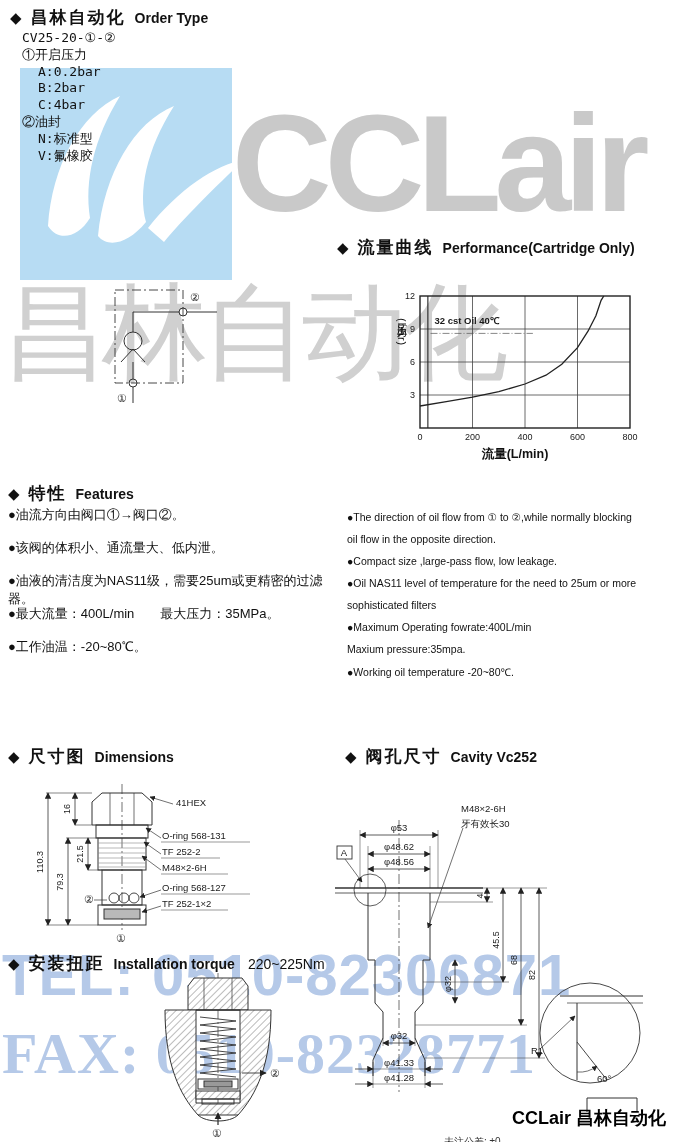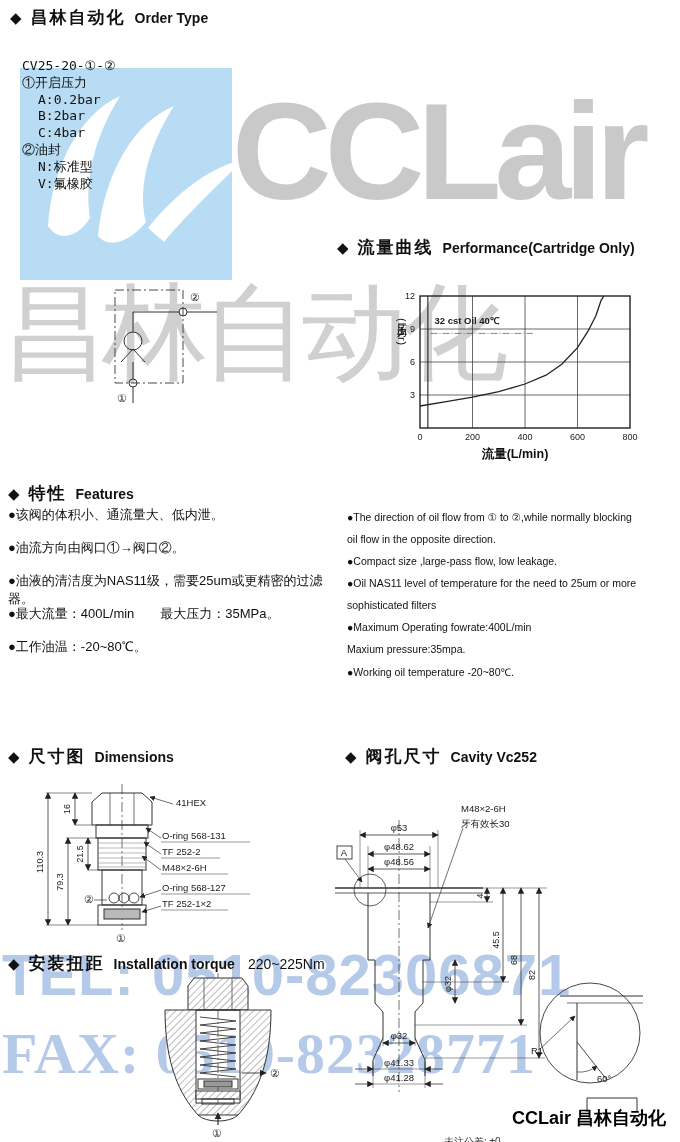--- a/index.html
+++ b/index.html
@@ -2,36 +2,36 @@
 <html><head>
 <meta charset="utf-8">
 <style>
   html,body{margin:0;padding:0;background:#e8e8e8;}
   .page{position:relative;width:680px;height:1142px;background:#ffffff;overflow:hidden;
         font-family:"Liberation Sans",sans-serif;color:#111;}
   .abs{position:absolute;}
 
   
   .wm-logo{position:absolute;left:20px;top:66px;width:252px;height:244px;z-index:1;}
-  .wm-cclair{position:absolute;left:232px;top:72px;z-index:1;font-family:"Liberation Sans",sans-serif;
+  .wm-cclair{position:absolute;left:232px;top:84px;z-index:1;font-family:"Liberation Sans",sans-serif;
              font-weight:bold;font-size:138px;letter-spacing:-7px;color:#c9c9c9;white-space:nowrap;}
   .wm-cn{position:absolute;left:2px;top:262px;z-index:1;font-weight:normal;font-size:106px;
          letter-spacing:-6px;color:#d0d0d0;white-space:nowrap;}
   .wm-tel{position:absolute;left:2px;top:941px;z-index:1;font-family:Liberation Sans, sans-serif;
           font-weight:bold;font-size:58px;letter-spacing:1px;color:#b5c9e8;white-space:nowrap;}
   .wm-fax{position:absolute;left:2px;top:1020px;z-index:1;font-family:"Liberation Serif",serif;
           font-weight:bold;font-size:58px;letter-spacing:1px;color:#b5c9e8;white-space:nowrap;}
   .sec-head{position:absolute;display:flex;align-items:baseline;gap:9px;white-space:nowrap;z-index:2;}
   .diamond{font-size:15px;line-height:1;}
   .h-cn{font-size:17px;font-weight:bold;letter-spacing:2px;}
   .h-en{font-size:14px;font-weight:bold;}
   .h-val{font-size:14px;font-weight:normal;margin-left:4px;}
 
   .order-lines{position:absolute;left:22px;top:30px;z-index:2;
-               font-family:"DejaVu Sans Mono",monospace;font-size:13px;line-height:16.8px;margin-top:28px;}
+               font-family:"DejaVu Sans Mono",monospace;font-size:13px;line-height:16.8px;}
   .order-lines .opt{padding-left:16px;}
 
   .feat-cn{position:absolute;left:8px;top:506px;width:336px;z-index:2;font-size:13px;}
   .feat-cn div{height:33px;}
   .feat-en{position:absolute;left:347px;top:511px;width:333px;z-index:2;font-size:10.5px;}
   .feat-en div{height:22px;white-space:nowrap;}
 
   .chart-wrap{position:absolute;left:390px;top:288px;width:270px;height:180px;z-index:2;}
   .ylab{position:absolute;left:4px;top:28px;writing-mode:vertical-rl;font-size:11px;letter-spacing:1px;}
   .xlab{position:absolute;left:0;top:158px;width:250px;text-align:center;font-size:12.5px;font-weight:bold;}
@@ -141,22 +141,22 @@
       </svg>
     <div class="xlab">流量(L/min)</div>
   </div>
 
   <div class="sec-head" style="left:8px;top:482px;">
     <span class="diamond">◆</span>
     <span class="h-cn">特性</span>
     <span class="h-en">Features</span>
   </div>
   <div class="feat-cn">
+    <div>●油流方向由阀口①→阀口②。</div>
     <div>●该阀的体积小、通流量大、低内泄。</div>
-    <div>●油流方向由阀口①→阀口②。</div>
     <div>●油液的清洁度为NAS11级，需要25um或更精密的过滤器。</div>
     <div>●最大流量：400L/min　　最大压力：35MPa。</div>
     <div>●工作油温：-20~80℃。</div>
   </div>
   <div class="feat-en">
     <div>●The direction of oil flow from ① to ②,while normally blocking</div>
     <div>  oil flow in the opposite direction.</div>
     <div>●Compact size ,large-pass flow, low leakage.</div>
     <div>●Oil NAS11 level of temperature for the need to 25um or more</div>
     <div>  sophisticated filters</div>

